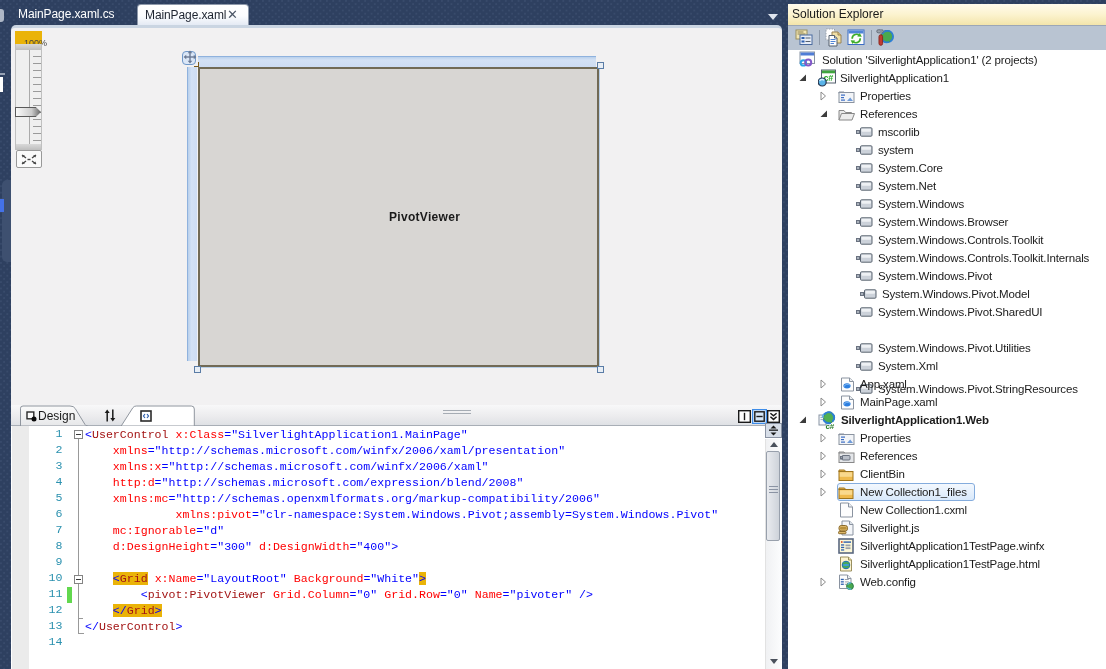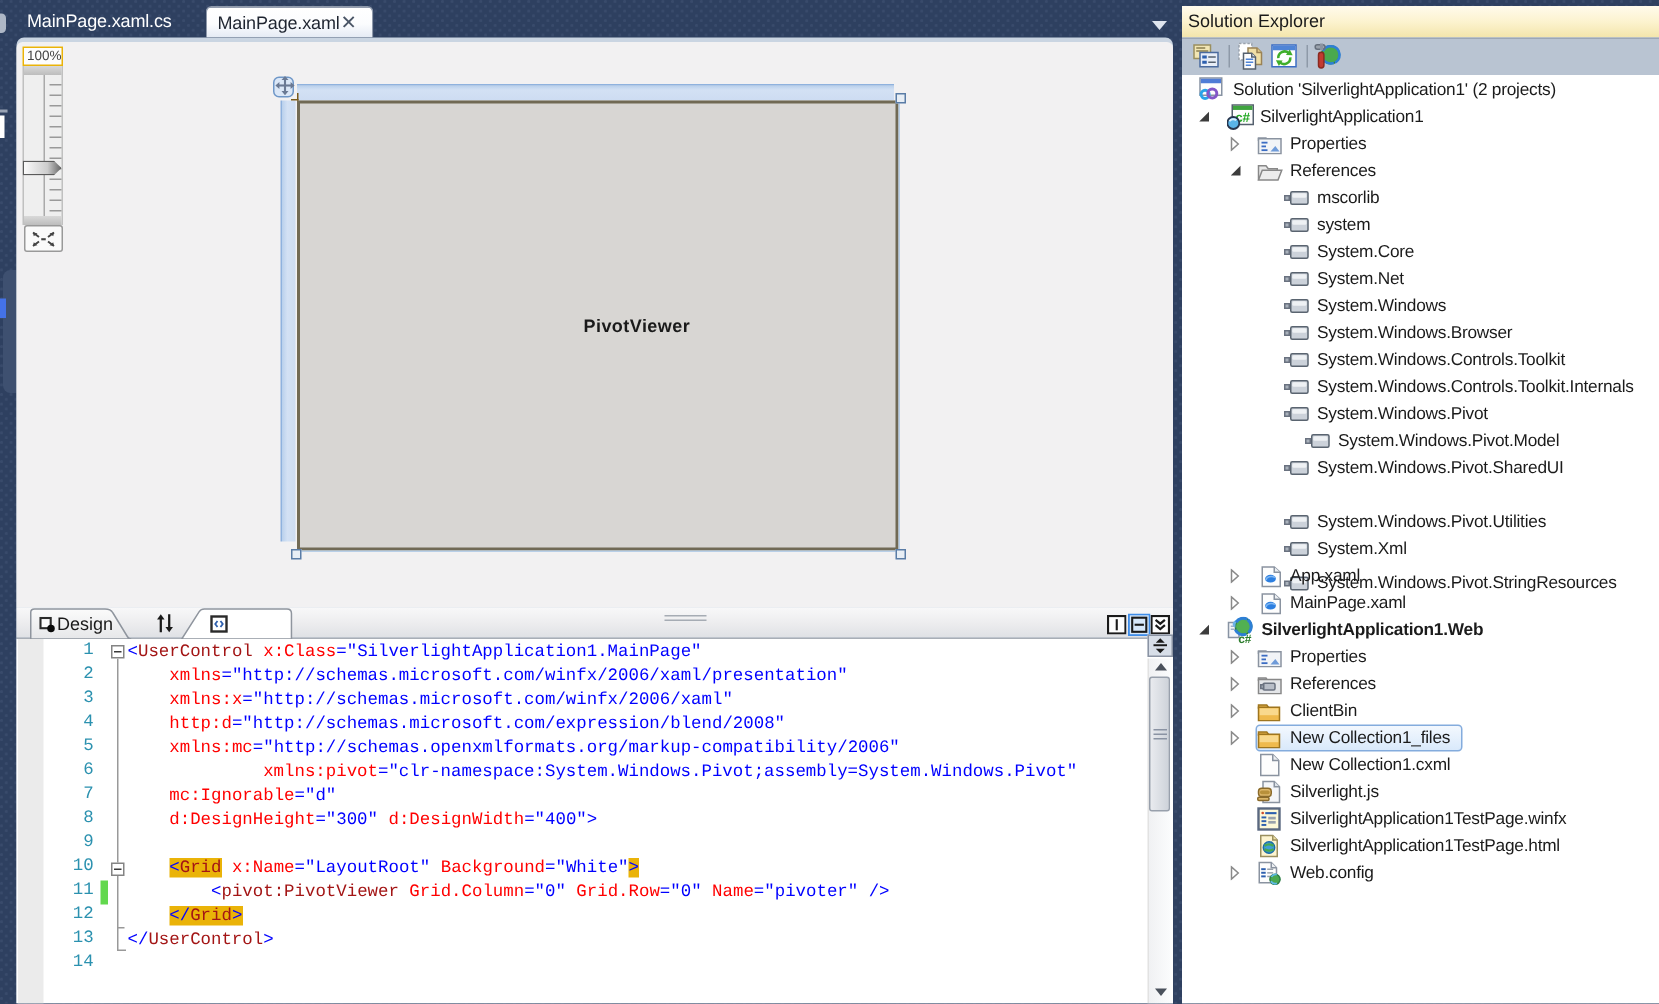--- a/index.html
+++ b/index.html
@@ -33,21 +33,21 @@
   #ls2 { left:0; top:73px; width:5px; height:2px; background:#97a2b4; }
   #ls3 { left:0; top:77px; width:3px; height:15px; background:#ffffff; }
   #ls4 { left:2px; top:180px; width:9px; height:82px; background:#3e5070; border-radius:5px 0 0 5px; }
   #ls5 { left:0; top:199px; width:4px; height:13px; background:#4472e8; }
 
   
   #docarea { left:11px; top:25px; width:771px; height:644px; background:#cad5e2; border-radius:5px 5px 0 0; }
   #designer { left:11px; top:28px; width:771px; height:377px; background:#f2f1f2; border-radius:4px 4px 0 0; }
 
   
-  #zoombox { left:15px; top:31px; width:27px; height:13px; background:#fdfdfd; border:1px solid #eab308;
+  #zoombox { left:15px; top:31px; width:27px; height:13px; background:#fdfdfd; border:7px solid #eab308;
              font-size:9px; color:#444; padding-left:2px; line-height:11px;}
   #slider { left:15px; top:44px; width:27px; height:106px; background:#efefef; border-left:1px solid #c0c0c0; border-right:1px solid #c0c0c0;}
   #slider .cap-t { position:absolute; left:0; top:0; width:100%; height:6px; background:linear-gradient(#d9d9d9,#bdbdbd); }
   #slider .cap-b { position:absolute; left:0; bottom:0; width:100%; height:6px; background:linear-gradient(#d9d9d9,#bdbdbd); }
   #slider .groove { position:absolute; left:13px; top:6px; width:1px; height:94px; background:#aaaaaa; }
   #slider .tick { position:absolute; left:17px; width:8px; height:1px; background:#9a9a9a; }
   #thumb { left:15px; top:107px; width:26px; height:10px;
            background:linear-gradient(90deg,#fafafa,#cccccc 65%,#6f6f6f);
            border:1px solid #5a5a5a;
            clip-path:polygon(0 0, 80% 0, 100% 50%, 80% 100%, 0 100%); }
@@ -428,21 +428,21 @@
     <span class="txt" style="left:878px">System.Windows.Controls.Toolkit.Internals</span>
   </div>
 <div class="trow" style="top:267px;left:0;width:1106px;">
     <svg class="tico" style="left:856px;top:4px" width="17" height="10" viewBox="0 0 17 10">
     <rect x="0.5" y="3.5" width="3" height="3" fill="#aab2bc" stroke="#6a7280"></rect>
     <rect x="4.5" y="0.8" width="11.5" height="8.4" rx="1" fill="#ccd2da" stroke="#5a6470"></rect>
     <rect x="5.5" y="1.8" width="9.5" height="3" rx="1" fill="#eef1f4"></rect>
   </svg>
     <span class="txt" style="left:878px">System.Windows.Pivot</span>
   </div>
-<div class="trow" style="top:285px;left:14px;width:943px;">
+<div class="trow" style="top:285px;left:4px;width:943px;">
     <svg class="tico" style="left:856px;top:4px" width="17" height="10" viewBox="0 0 17 10">
     <rect x="0.5" y="3.5" width="3" height="3" fill="#aab2bc" stroke="#6a7280"></rect>
     <rect x="4.5" y="0.8" width="11.5" height="8.4" rx="1" fill="#ccd2da" stroke="#5a6470"></rect>
     <rect x="5.5" y="1.8" width="9.5" height="3" rx="1" fill="#eef1f4"></rect>
   </svg>
     <span class="txt" style="left:878px">System.Windows.Pivot.Model</span>
   </div>
 <div class="trow" style="top:303px;left:0;width:1106px;">
     <svg class="tico" style="left:856px;top:4px" width="17" height="10" viewBox="0 0 17 10">
     <rect x="0.5" y="3.5" width="3" height="3" fill="#aab2bc" stroke="#6a7280"></rect>

